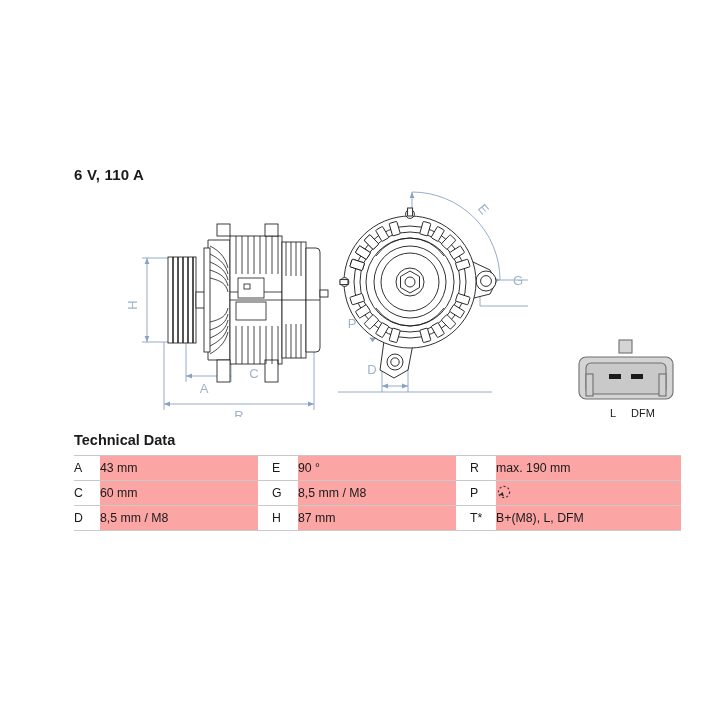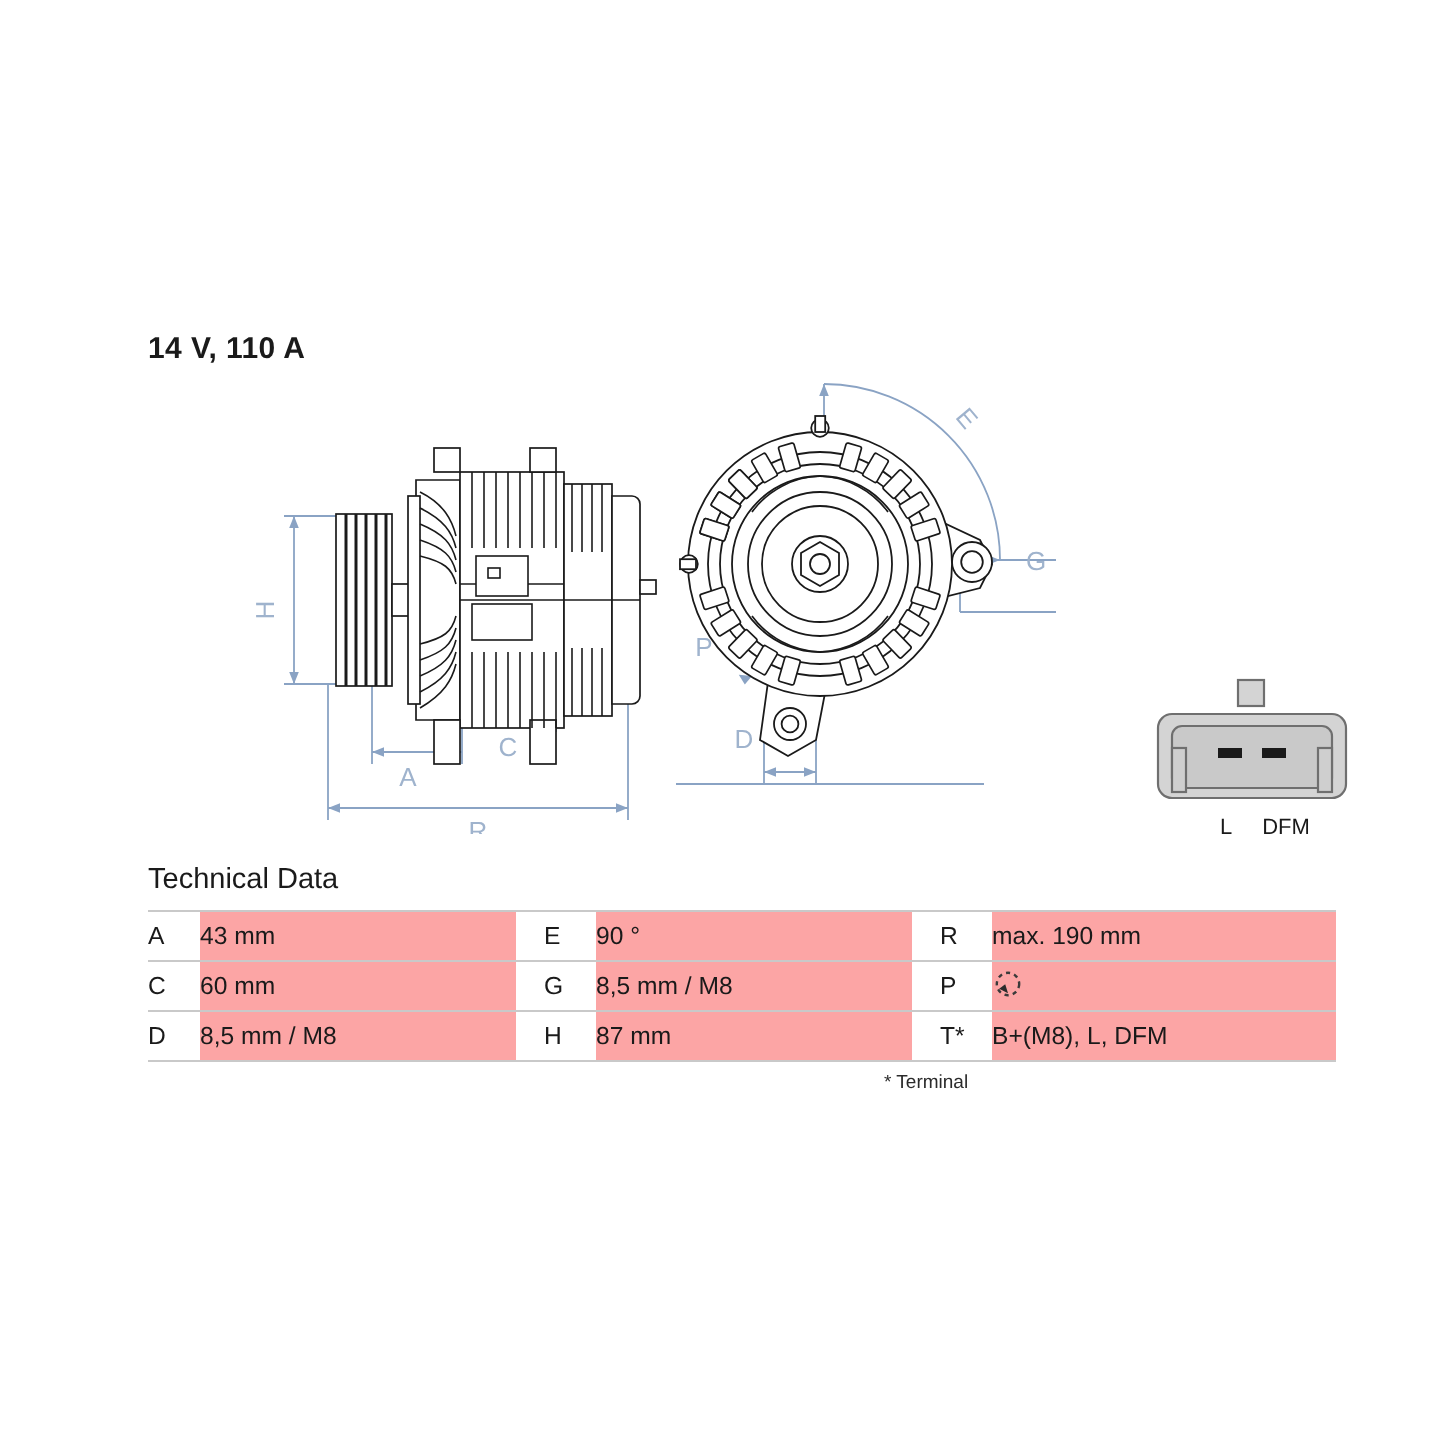--- a/index.html
+++ b/index.html
@@ -36,21 +36,21 @@
 
   
   #tech-data {
     position: absolute;
     left: 74px;
     top: 432px;
     width: 574px;
   }
   #tech-title {
     font-size: 14.5px;
-    font-weight: 400;
+    font-weight: 700;
     color: #1a1a1a;
     padding-bottom: 7px;
   }
   table.tdtable {
     border-collapse: collapse;
     width: 100%;
     table-layout: fixed;
     font-size: 12.3px;
     color: #1a1a1a;
   }
@@ -68,36 +68,36 @@
     padding-left: 4px;
     color: #1a1a1a;
   }
   td.v {
     background: #fca5a5;
     padding-left: 8px;
     color: #1a1a1a;
   }
   td.col-a { width: 158px; }
   td.col-b { width: 158px; margin-left: 28px; }
-  td.col-c { width: 172px; }
+  td.col-c { width: 185px; }
   td.spacer { width: 14px; background: #ffffff; border-top: 1px solid transparent; }
 
   #footnote {
     margin-top: 5px;
     margin-left: 368px;
     font-size: 9.5px;
     color: #2b2b2b;
   }
 
   .rot-icon { display: inline-block; vertical-align: -4px; }
 </style>
 </head>
 <body>
 
-<div id="spec-heading">14 V, 110 A</div>
+<div id="spec-heading">6 V, 110 A</div>
 
 <div class="drawing" id="drawing-side">
   <svg width="212" height="205" viewBox="0 0 212 205" xmlns="http://www.w3.org/2000/svg">
     <g stroke="#8aa3c4" stroke-width="0.9" fill="none">
 
       <line x1="29" y1="46" x2="29" y2="130"></line>
       <path d="M29 46 l-2.4 6 h4.8 z" fill="#8aa3c4" stroke="none"></path>
       <path d="M29 130 l-2.4 -6 h4.8 z" fill="#8aa3c4" stroke="none"></path>
       <line x1="24" y1="46" x2="50" y2="46"></line>
       <line x1="24" y1="130" x2="50" y2="130"></line>
@@ -412,14 +412,13 @@
         <td class="spacer"></td>
         <td class="k">H</td>
         <td class="v col-b">87 mm</td>
         <td class="spacer"></td>
         <td class="k">T*</td>
         <td class="v col-c">B+(M8), L, DFM</td>
       </tr>
     </tbody>
   </table>
 
-  <div id="footnote">* Terminal</div>
 </div>
 
 </body></html>

